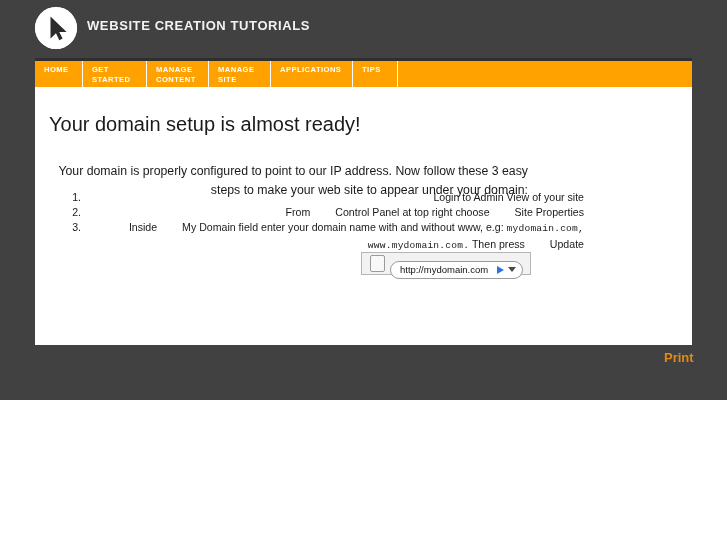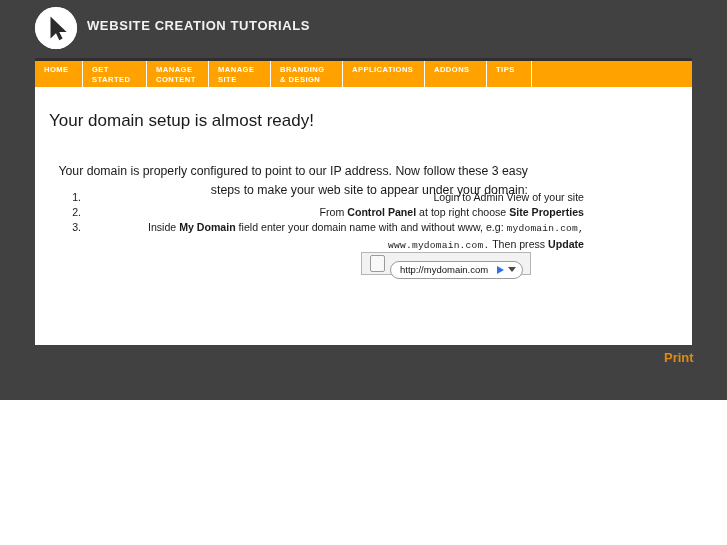--- a/index.html
+++ b/index.html
@@ -89,21 +89,21 @@
     top: 87px;
     width: 657px;
     height: 258px;
     background: #ffffff;
   }
 
   #page-heading {
     position: absolute;
     left: 14px;
     top: 13px;
-    font-size: 17px;
+    font-size: 20px;
     color: #1a1a1a;
     font-weight: normal;
     white-space: nowrap;
   }
 
   #intro-paragraph {
     position: absolute;
     left: 13px;
     top: 63px;
     width: 480px;
@@ -119,21 +119,21 @@
     top: 103px;
     width: 500px;
     margin: 0;
     padding-left: 36px;
     font-size: 10.6px;
     line-height: 14.6px;
     color: #1a1a1a;
     text-align: right;
   }
   #steps-list li { margin: 0 0 0.5px 0; }
-  #steps-list b { font-weight: bold; }
+  #steps-list b { font-weight: normal; margin-left: 22px; }
   .mono {
     font-family: "Liberation Mono", monospace;
     font-size: 9.6px;
     letter-spacing: 0.2px;
   }
 
   #closing-paragraph {
     position: absolute;
     left: 13px;
     top: 163px;
@@ -227,24 +227,21 @@
 </div>
 
 <nav id="main-nav">
     <div class="nav-item" style="width: 48px;"><span>HOME</span></div>
     <div class="nav-item" style="width: 64px;"><span>GET
 STARTED</span></div>
     <div class="nav-item" style="width: 62px;"><span>MANAGE
 CONTENT</span></div>
     <div class="nav-item" style="width: 62px;"><span>MANAGE
 SITE</span></div>
-    <div class="nav-item" style="width: 72px;"><span>BRANDING
-&amp; DESIGN</span></div>
     <div class="nav-item" style="width: 82px;"><span>APPLICATIONS</span></div>
-    <div class="nav-item" style="width: 62px;"><span>ADDONS</span></div>
     <div class="nav-item" style="width: 45px;"><span>TIPS</span></div>
     <div class="nav-item nav-spacer"></div>
   </nav>
 
 <div id="content-card">
 
   <h1 id="page-heading">Your domain setup is almost ready!</h1>
 
   <p id="intro-paragraph">Your domain is properly configured to point to our IP address. Now follow these 3 easy steps to make your web site to appear under your domain:</p>
 

